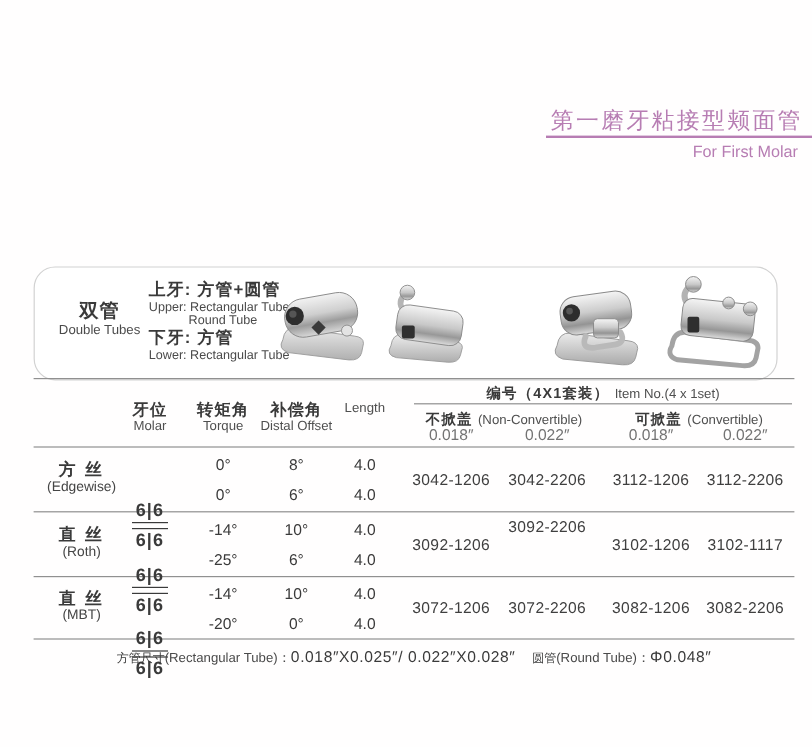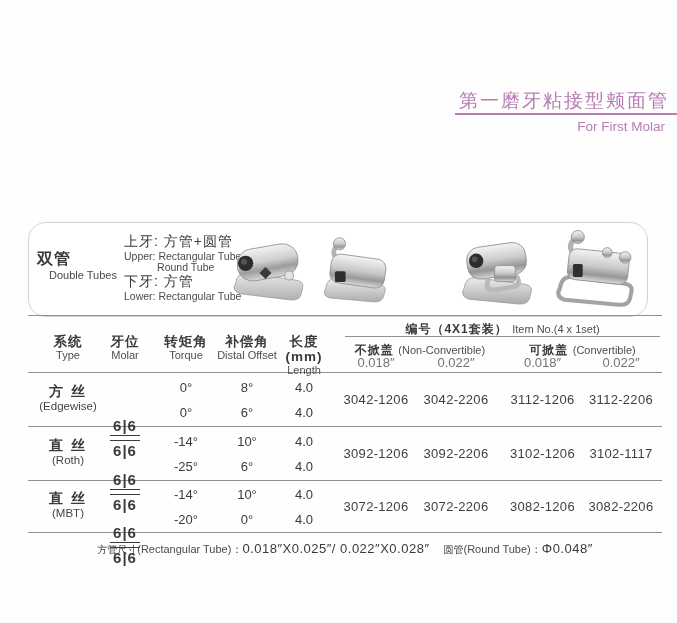--- a/index.html
+++ b/index.html
@@ -8,25 +8,25 @@
 
   
   .title-cn{position:absolute;top:88px;right:8px;font-size:19px;font-weight:normal;
             letter-spacing:2px;color:#b77db3;}
   .title-rule{position:absolute;top:113px;left:455px;right:0;height:2px;background:#b77db3;}
   .title-en{position:absolute;top:119px;right:12px;font-size:13.5px;color:#b77db3;}
 
   
   .panel{position:absolute;left:28px;top:222px;width:618px;height:93px;
          border:1px solid #d2d2d2;border-radius:18px;background:#fff;}
-  .panel .dbl-cn{position:absolute;left:8px;top:26px;width:92px;text-align:left;
+  .panel .dbl-cn{position:absolute;left:8px;top:26px;width:92px;text-align:center;
                  font-size:16px;font-weight:bold;letter-spacing:1px;}
   .panel .dbl-en{position:absolute;left:0px;top:46px;width:108px;text-align:center;
                  font-size:11px;color:#4a4a4a;}
-  .panel .spec-cn{font-size:14px;font-weight:normal;letter-spacing:1px;}
+  .panel .spec-cn{font-size:14px;font-weight:bold;letter-spacing:1px;}
   .panel .spec-en{font-size:10.5px;color:#4a4a4a;line-height:11px;}
   .panel .spec-upper{position:absolute;left:95px;top:10px;}
   .panel .spec-lower{position:absolute;left:95px;top:50px;}
   .panel .spec-en2{display:block;text-align:center;}
   .photo{position:absolute;}
 
   
   .hline{position:absolute;height:1px;background:#909090;}
   .cell{position:absolute;text-align:center;}
   .hd-cn{font-size:13.5px;font-weight:bold;letter-spacing:1px;line-height:15px;}
@@ -166,38 +166,33 @@
     </svg>
   </div>
 
   <div class="hline" style="top:315px;left:28px;width:634px"></div>
   <div class="hline" style="top:336px;left:345px;width:315px"></div>
   <div class="hline" style="top:372px;left:28px;width:634px"></div>
   <div class="hline" style="top:426px;left:28px;width:634px"></div>
   <div class="hline" style="top:480px;left:28px;width:634px"></div>
   <div class="hline" style="top:532px;left:28px;width:634px"></div>
 
-  <div class="cell" style="left:28px;top:334px;width:80px">
-    <div class="hd-cn">系统</div>
-    <div class="hd-en">Type</div>
-  </div>
   <div class="cell" style="left:95px;top:334px;width:60px">
     <div class="hd-cn">牙位</div>
     <div class="hd-en">Molar</div>
   </div>
   <div class="cell" style="left:213px;top:334px;width:68px">
     <div class="hd-cn">补偿角</div>
     <div class="hd-en">Distal Offset</div>
   </div>
   <div class="cell" style="left:155px;top:334px;width:62px">
     <div class="hd-cn">转矩角</div>
     <div class="hd-en">Torque</div>
   </div>
   <div class="cell" style="left:272px;top:334px;width:64px">
-    <div class="hd-cn">长度(mm)</div>
     <div class="hd-en">Length</div>
   </div>
 
   <div class="cell" style="left:345px;top:319px;width:315px">
     <span class="itemno-cn">编号（4X1套装）</span>
     <span class="itemno-en">Item No.(4 x 1set)</span>
   </div>
   <div class="cell" style="left:345px;top:340px;width:150px">
     <span class="itemno-cn">不掀盖</span>
     <span class="itemno-en">(Non-Convertible)</span>
@@ -237,21 +232,21 @@
     </div>
     <div class="cell" style="left:67px;top:6px;width:60px"><span class="molar arch-upper">6|6</span></div>
     <div class="cell" style="left:67px;top:29px;width:60px"><span class="molar arch-lower">6|6</span></div>
     <div class="cell val" style="left:127px;top:8px;width:62px">-14°</div>
     <div class="cell val" style="left:127px;top:33px;width:62px">-25°</div>
     <div class="cell val" style="left:185px;top:8px;width:68px">10°</div>
     <div class="cell val" style="left:185px;top:33px;width:68px">6°</div>
     <div class="cell val" style="left:244px;top:8px;width:64px">4.0</div>
     <div class="cell val" style="left:244px;top:33px;width:64px">4.0</div>
     <div class="cell itemnum" style="left:312px;top:20px;width:72px">3092-1206</div>
-    <div class="cell itemnum" style="left:392px;top:20px;width:72px">3092-2206</div>
+    <div class="cell itemnum" style="left:392px;top:5px;width:72px">3092-2206</div>
     <div class="cell itemnum" style="left:477px;top:20px;width:75px">3102-1206</div>
     <div class="cell itemnum" style="left:557px;top:20px;width:72px">3102-1117</div>
   </div>
 
   <div class="row" style="top:480px;height:52px">
     <div class="cell" style="left:0;top:10px;width:80px">
       <div class="type-cn">直 丝</div>
       <div class="type-en">(MBT)</div>
     </div>
     <div class="cell" style="left:67px;top:5px;width:60px"><span class="molar arch-upper">6|6</span></div>

